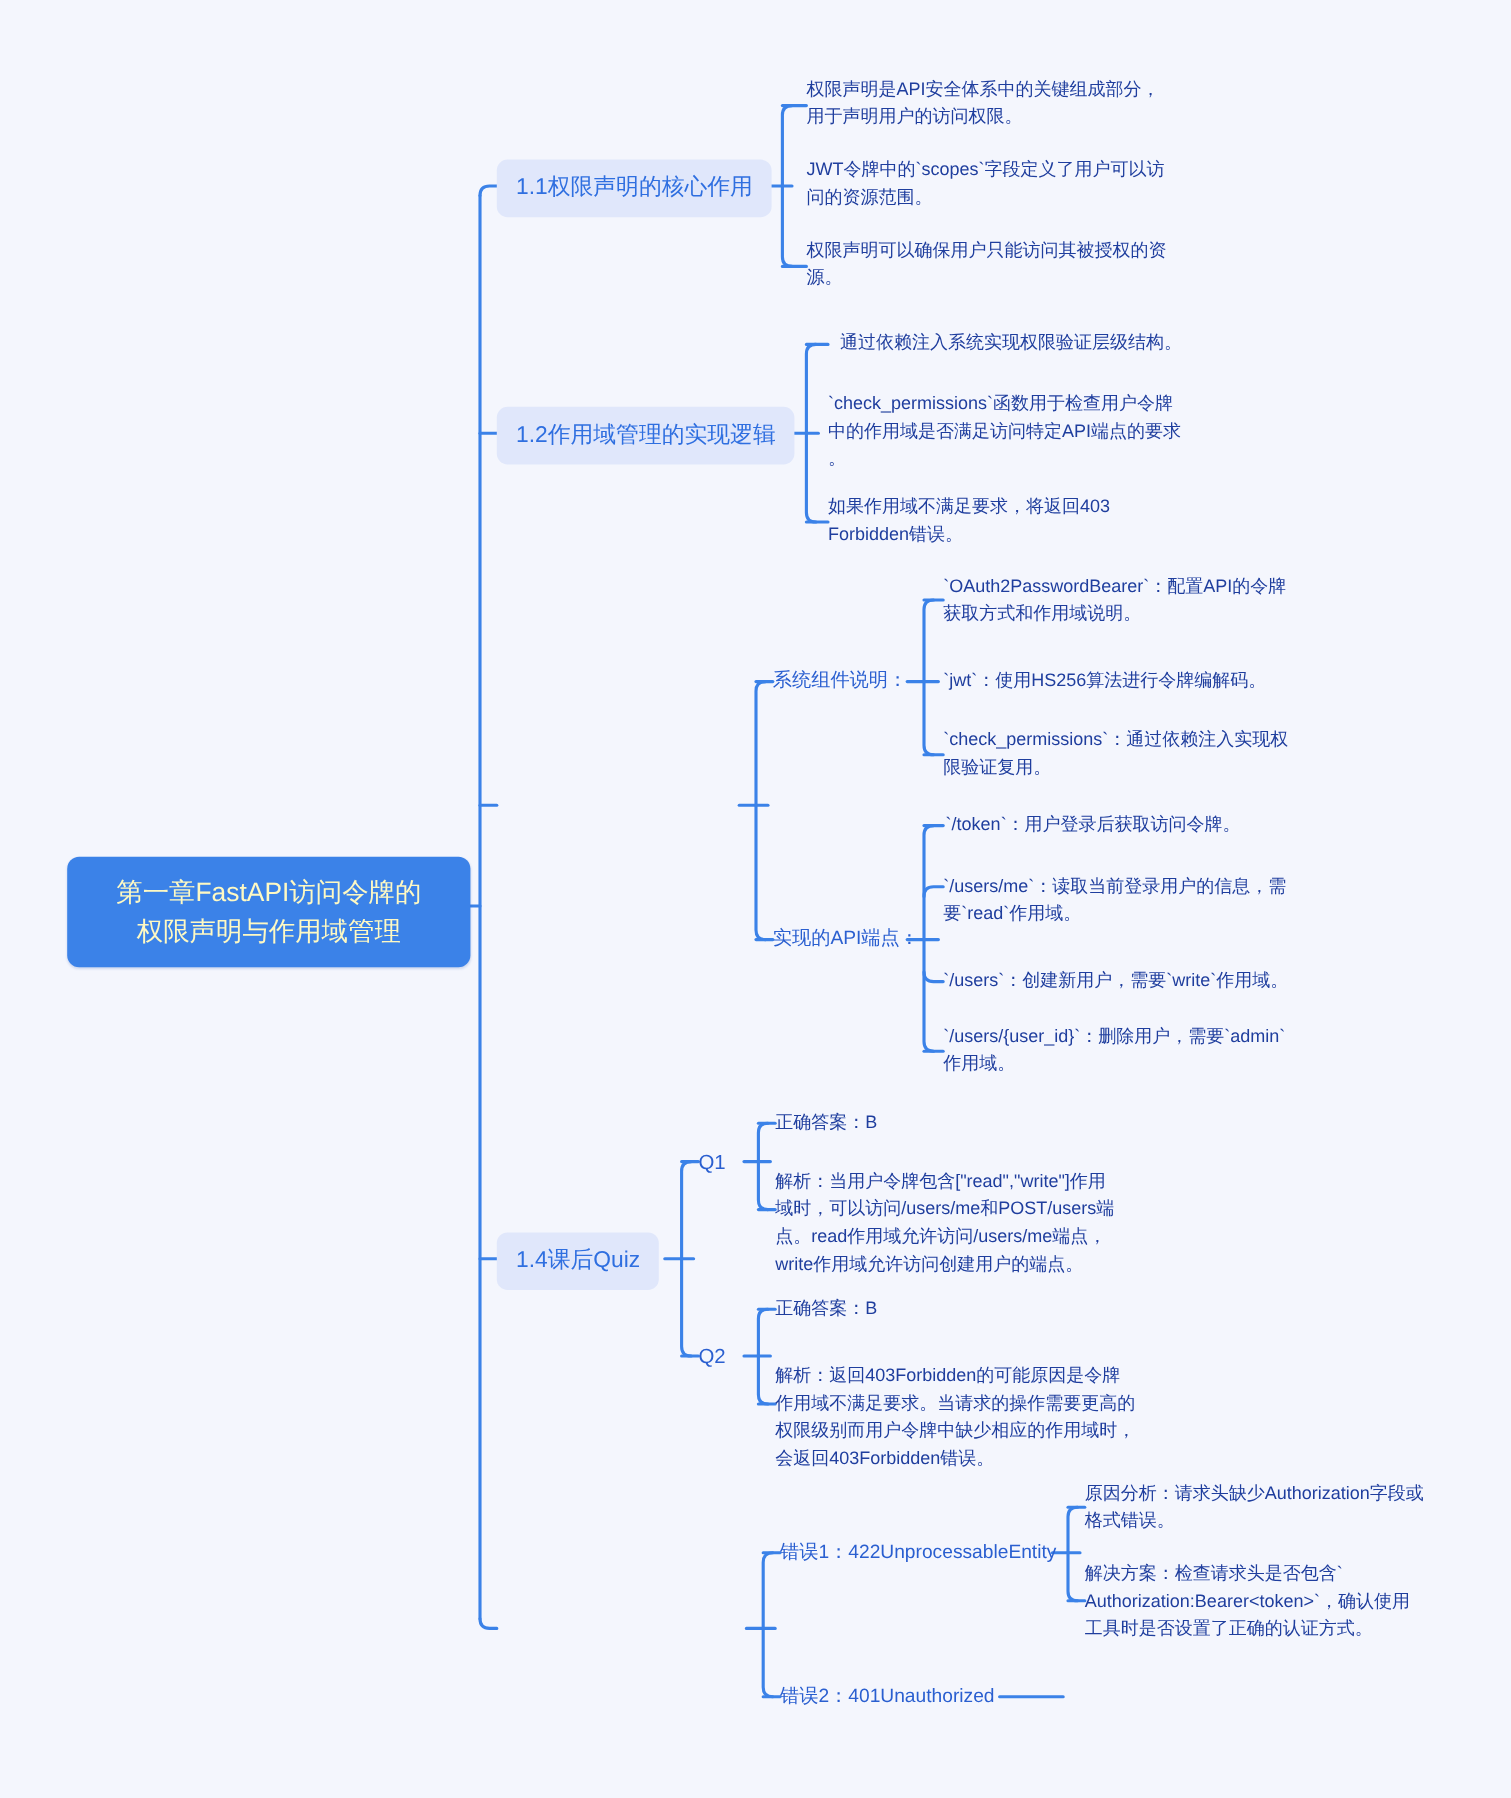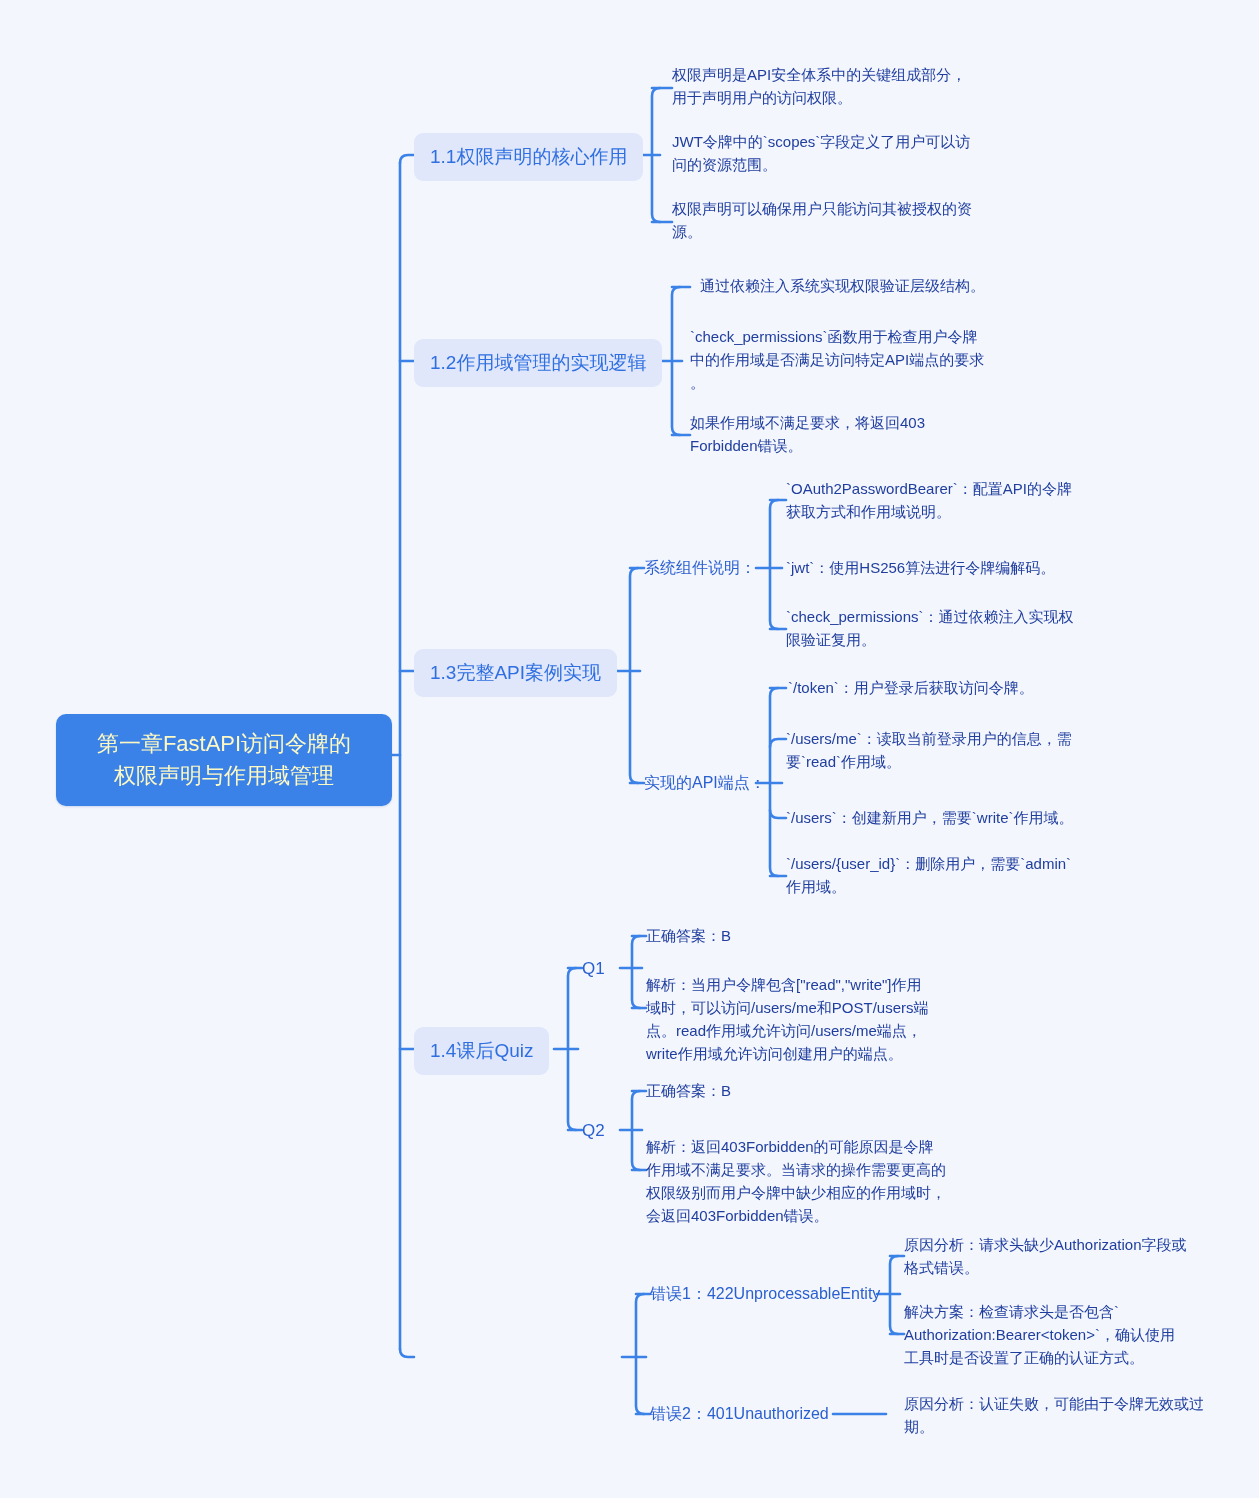--- a/index.html
+++ b/index.html
@@ -152,21 +152,20 @@
 
   <div class="node pill" style="left:414px;top:339px;">1.2作用域管理的实现逻辑</div>
 
   <div class="node leaf" style="left:690px;top:274px;width:300px;white-space:pre-line;margin-left:10px;">通过依赖注入系统实现权限验证层级结构。</div>
   <div class="node leaf" style="left:690px;top:325px;width:310px;white-space:pre-line;">`check_permissions`函数用于检查用户令牌
 中的作用域是否满足访问特定API端点的要求
 。</div>
   <div class="node leaf" style="left:690px;top:411px;width:300px;white-space:pre-line;">如果作用域不满足要求，将返回403
 Forbidden错误。</div>
 
-  <div class="node pill" style="left:414px;top:649px;">1.3完整API案例实现</div>
 
   <div class="node mid" style="left:644px;top:556px;">系统组件说明：</div>
 
   <div class="node leaf" style="left:786px;top:477px;width:300px;white-space:pre-line;">`OAuth2PasswordBearer`：配置API的令牌
 获取方式和作用域说明。</div>
   <div class="node leaf" style="left:786px;top:556px;width:310px;white-space:pre-line;">`jwt`：使用HS256算法进行令牌编解码。</div>
   <div class="node leaf" style="left:786px;top:605px;width:300px;white-space:pre-line;">`check_permissions`：通过依赖注入实现权
 限验证复用。</div>
 
   <div class="node mid" style="left:644px;top:771px;">实现的API端点：</div>
@@ -200,16 +199,14 @@
   <div class="node mid" style="left:650px;top:1282px;">错误1：422UnprocessableEntity</div>
 
   <div class="node leaf" style="left:904px;top:1233px;width:300px;white-space:pre-line;">原因分析：请求头缺少Authorization字段或
 格式错误。</div>
   <div class="node leaf" style="left:904px;top:1300px;width:300px;white-space:pre-line;">解决方案：检查请求头是否包含`
 Authorization:Bearer&lt;token&gt;`，确认使用
 工具时是否设置了正确的认证方式。</div>
 
   <div class="node mid" style="left:650px;top:1402px;">错误2：401Unauthorized</div>
 
-  <div class="node leaf" style="left:904px;top:1392px;width:300px;white-space:pre-line;">原因分析：认证失败，可能由于令牌无效或过
-期。</div>
 
 </div>
 
 </body></html>

